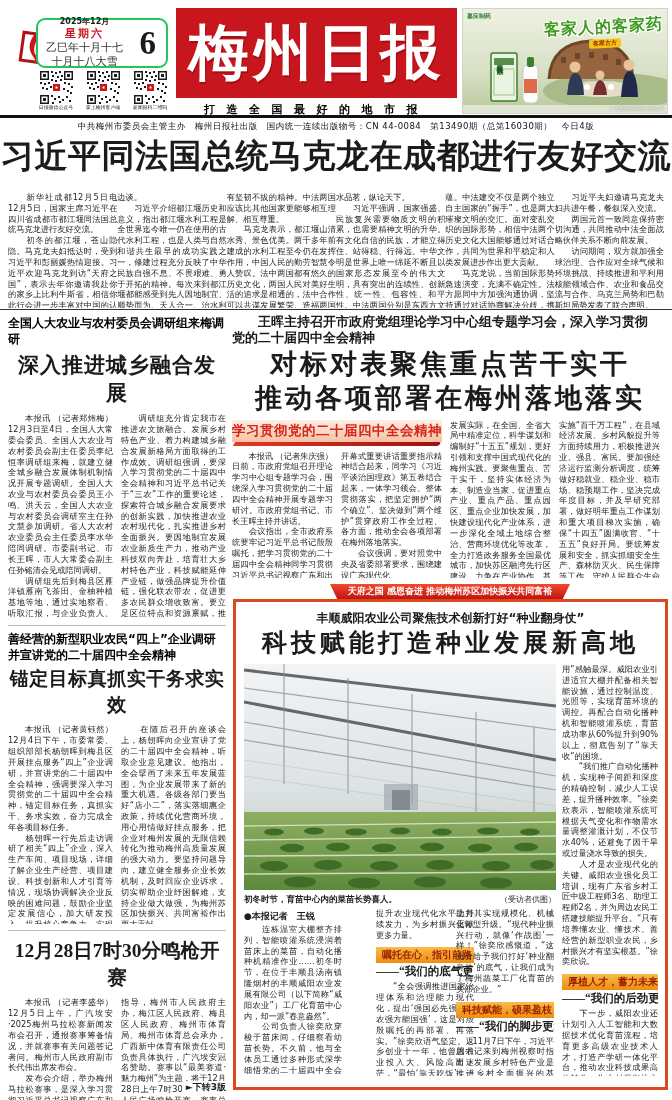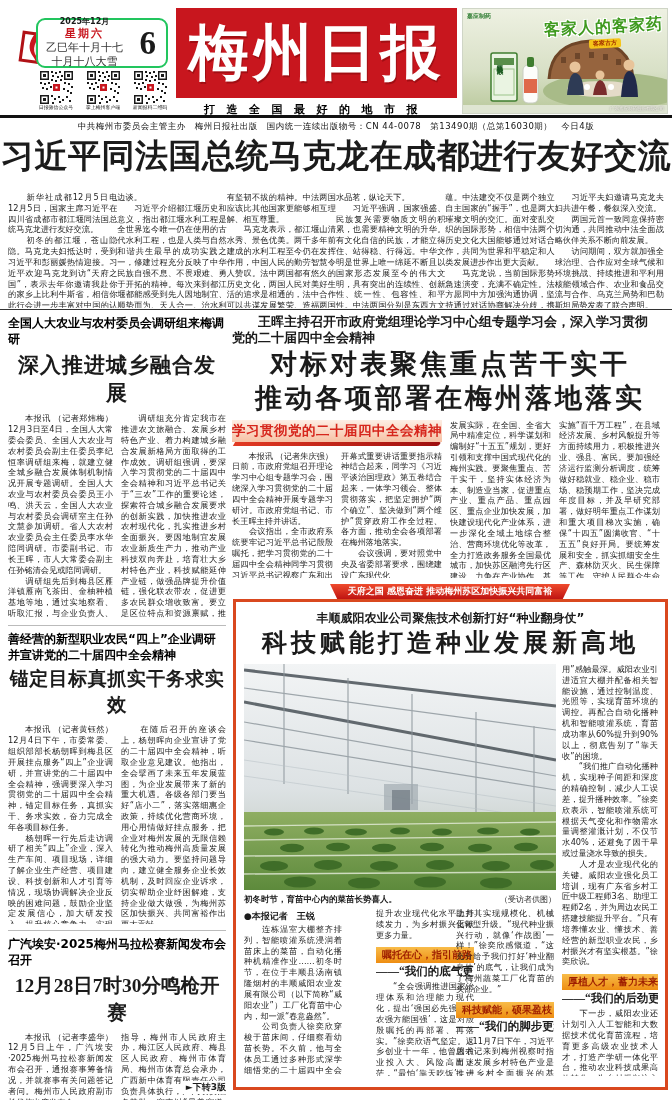--- a/index.html
+++ b/index.html
@@ -230,21 +230,21 @@
       <rect x="0" y="96" width="204" height="8" fill="#dfe5d2"></rect>
     </svg>
     <span class="ad-brand">嘉应制药</span>
     <span class="ad-title">客家人的客家药</span>
     <span class="ad-sub">客家古方</span>
     <span class="ad-product">双料喉风散</span>
     <span class="ad-sig">广东嘉应制药股份有限公司</span>
   </div>
 
   <div id="rule-thick" class="abs"></div>
-  <div id="publine" class="abs">中共梅州市委员会主管主办　梅州日报社出版　国内统一连续出版物号：CN 44-0078　第13490期（总第16030期）　今日4版</div>
+  <div id="publine" class="abs">中共梅州市委员会主管主办　梅州日报社出版　国内统一连续出版物号：CN 44-0084　第13490期（总第16030期）　今日4版</div>
 
   <h1 id="lead-hl" class="abs serif" style="margin:0;">习近平同法国总统马克龙在成都进行友好交流</h1>
   <div id="lead-body" class="abs">
     <div class="col bodytext">　　新华社成都12月5日电  12月5日，国家主席习近平在四川省成都市都江堰同法国总统马克龙进行友好交流。
 　　初冬的都江堰，苍山隐隐。马克龙夫妇抵达时，受到习近平和彭丽媛热情迎接。习近平欢迎马克龙到访“天府之国”，表示去年你邀请我赴你的家乡上比利牛斯省，相信你此行会进一步丰富对中国的认知。
 　　两国元首夫妇沿堰顶道边走</div>
     <div class="col bodytext">边谈。
 　　习近平介绍都江堰历史和意义，指出都江堰水利工程是全世界迄今唯一仍在使用的古代水利工程，也是人类与自然和谐共生最早的成功实践之一，修建过程充分反映了中华民族自强不息、不畏艰难、勇于开拓的精神。每次来到都江堰都能感受到先人因地制宜、顺势而为、天人合一、治水利民的伟大，从中汲取到治国理政的智慧。法兰西民族同样具</div>
     <div class="col bodytext">有坚韧不拔的精神。中法两国应该比其他国家更能够相互理解、相互尊重。
 　　马克龙表示，都江堰山清水秀、景色优美。两千多年前建成的水利工程至今仍在发挥作用，中国人民的勤劳智慧令人赞叹。法中两国都有悠久的历史文化，两国人民对美好生活的追求是相通的，法中合作可以共谋发展繁荣、造福两国人民。
@@ -270,21 +270,20 @@
     </div>
     <hr class="sep">
     <div id="yang-kicker" class="kicker">善经营的新型职业农民“四上”企业调研并宣讲党的二十届四中全会精神</div>
     <div id="yang-hl" class="hl-mid serif">锚定目标真抓实干务求实效</div>
     <div id="yang-body" class="twocol">
       <div class="col bodytext">　　本报讯  （记者黄钰然）12月4日下午，市委常委、组织部部长杨朝晖到梅县区开展挂点服务“四上”企业调研，并宣讲党的二十届四中全会精神，强调要深入学习贯彻党的二十届四中全会精神，锚定目标任务，真抓实干、务求实效，奋力完成全年各项目标任务。
 　　杨朝晖一行先后走访调研了相关“四上”企业，深入生产车间、项目现场，详细了解企业生产经营、项目建设、科技创新和人才引育等情况，现场协调解决企业反映的困难问题，鼓励企业坚定发展信心，加大研发投入，提升核心竞争力，实现更好更快发展。</div>
       <div class="col bodytext">　　在随后召开的座谈会上，杨朝晖向企业宣讲了党的二十届四中全会精神，听取企业意见建议。他指出，全会擘画了未来五年发展蓝图，为企业发展带来了新的重大机遇。各级各部门要当好“店小二”，落实落细惠企政策，持续优化营商环境，用心用情做好挂点服务，把企业对梅州发展的无限信赖转化为推动梅州高质量发展的强大动力。要坚持问题导向，建立健全服务企业长效机制，及时回应企业诉求，切实帮助企业纾困解难，支持企业做大做强，为梅州苏区加快振兴、共同富裕作出更大贡献。</div>
     </div>
     <hr class="sep">
-    <div id="ma-kicker" class="kicker">广汽埃安·2025梅州马拉松赛新闻发布会召开</div>
     <div id="ma-hl" class="hl-mid serif">12月28日7时30分鸣枪开赛</div>
     <div id="ma-body" class="twocol">
       <div class="col bodytext">　　本报讯  （记者李盛华）12月5日上午，广汽埃安·2025梅州马拉松赛新闻发布会召开，通报赛事筹备情况，并就赛事有关问题答记者问。梅州市人民政府副市长代伟出席发布会。
 　　发布会介绍，举办梅州马拉松赛事，是深入学习贯彻习近平总书记视察广东和出席第十五届全国运动会开幕式重要讲话重要指示精神的实际行动，是落实体育强国、体育强省战略部署的重要举措，也是推进苏区融湾先行区建设的生动实践。
 　　发布会介绍，梅州马拉松赛已成功举办七届，先后获得“中国田径协会银牌赛事”“红色文化特色赛事”和“广东省体育产业示范项目”等荣誉。广汽埃安·2025梅州马拉松赛是中国田径协会技术认证的A类赛事，由广东省田径协会</div>
       <div class="col bodytext">指导，梅州市人民政府主办，梅江区人民政府、梅县区人民政府、梅州市体育局、梅州市体育总会承办，广西新中体育有限责任公司负责具体执行，广汽埃安冠名赞助。赛事以“最美赛道·魅力梅州”为主题，将于12月28日上午7时30分在梅县区人民广场鸣枪开赛。赛事总规模为10000人，其中马拉松3000人、半程马拉松7000人，届时将同步举办线上马拉松，打破时空限制，让全球跑友云端参与、共享梅马热情。
 　　梅州成立了赛事组委会，下设竞赛组织、新闻宣传、安全保障、医疗保障、志愿服务、旅游推介、市场推广、服务保障、市容环境、综合协调等10个工作组，构建了“上下联动、高效运转”的办赛机制，赛事各项筹备工作正紧张有序推进中。</div>
     </div>
     <div id="ma-jump">►下转3版</div>
   </div>

